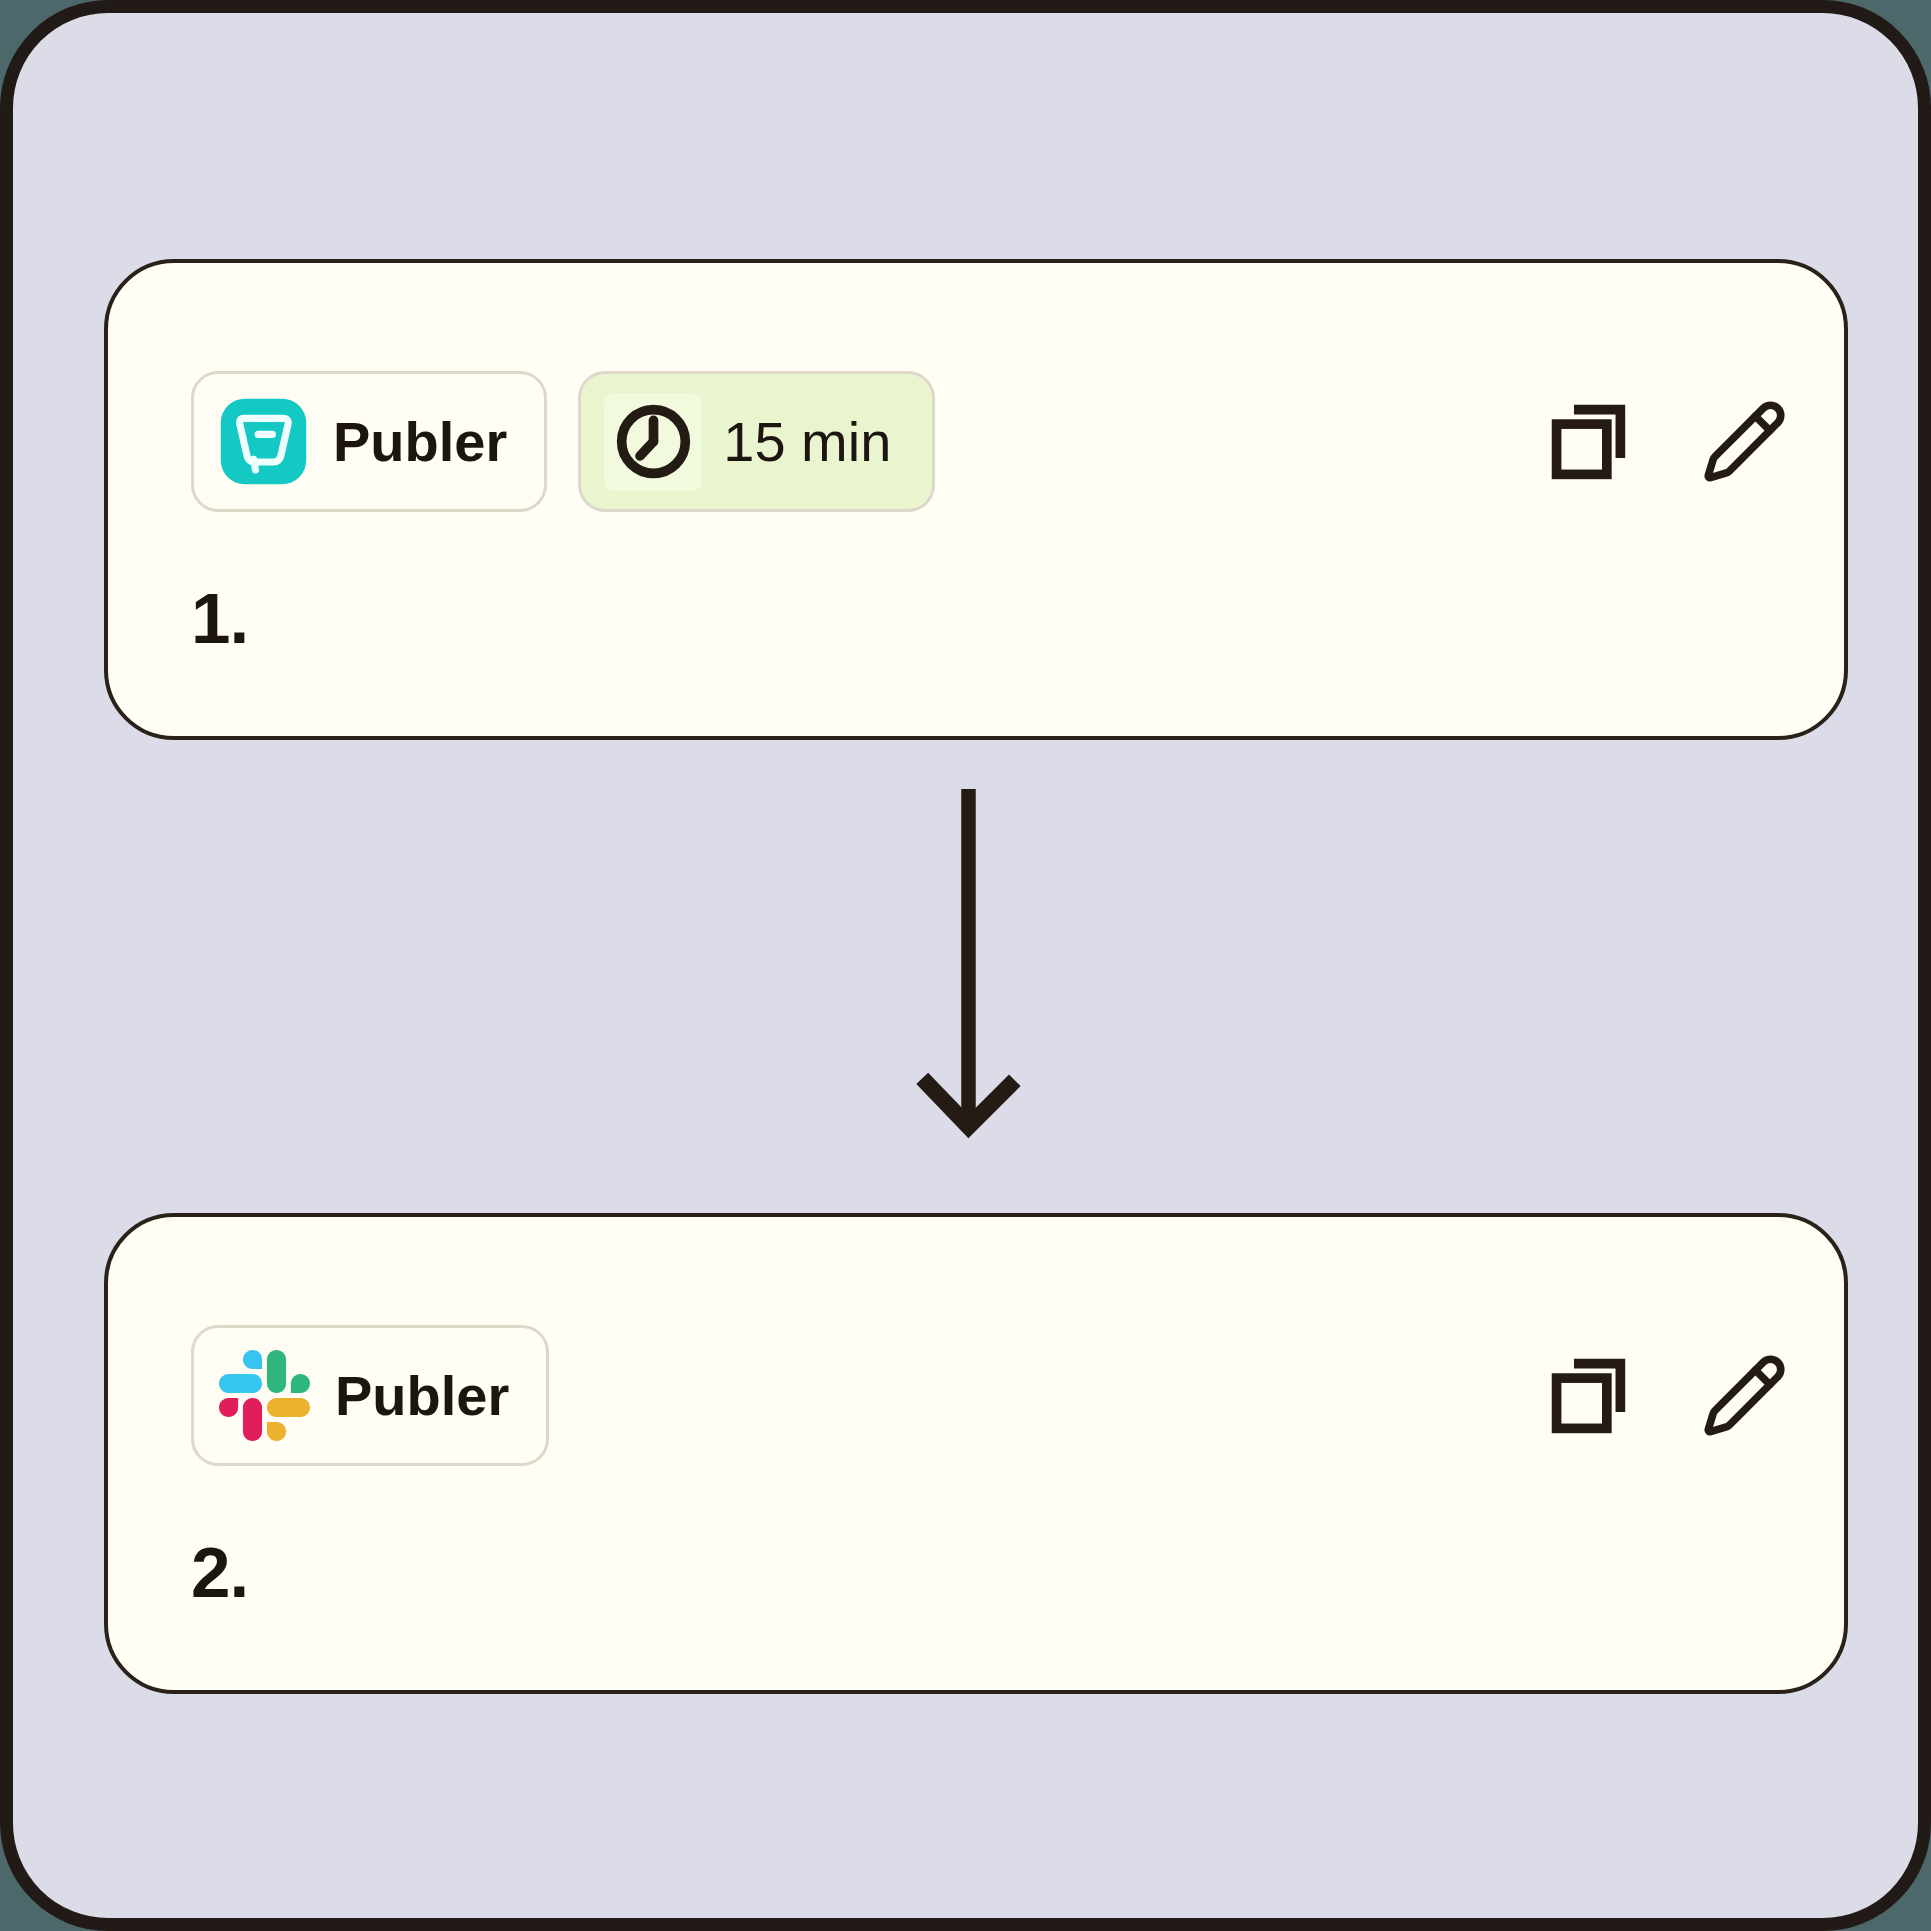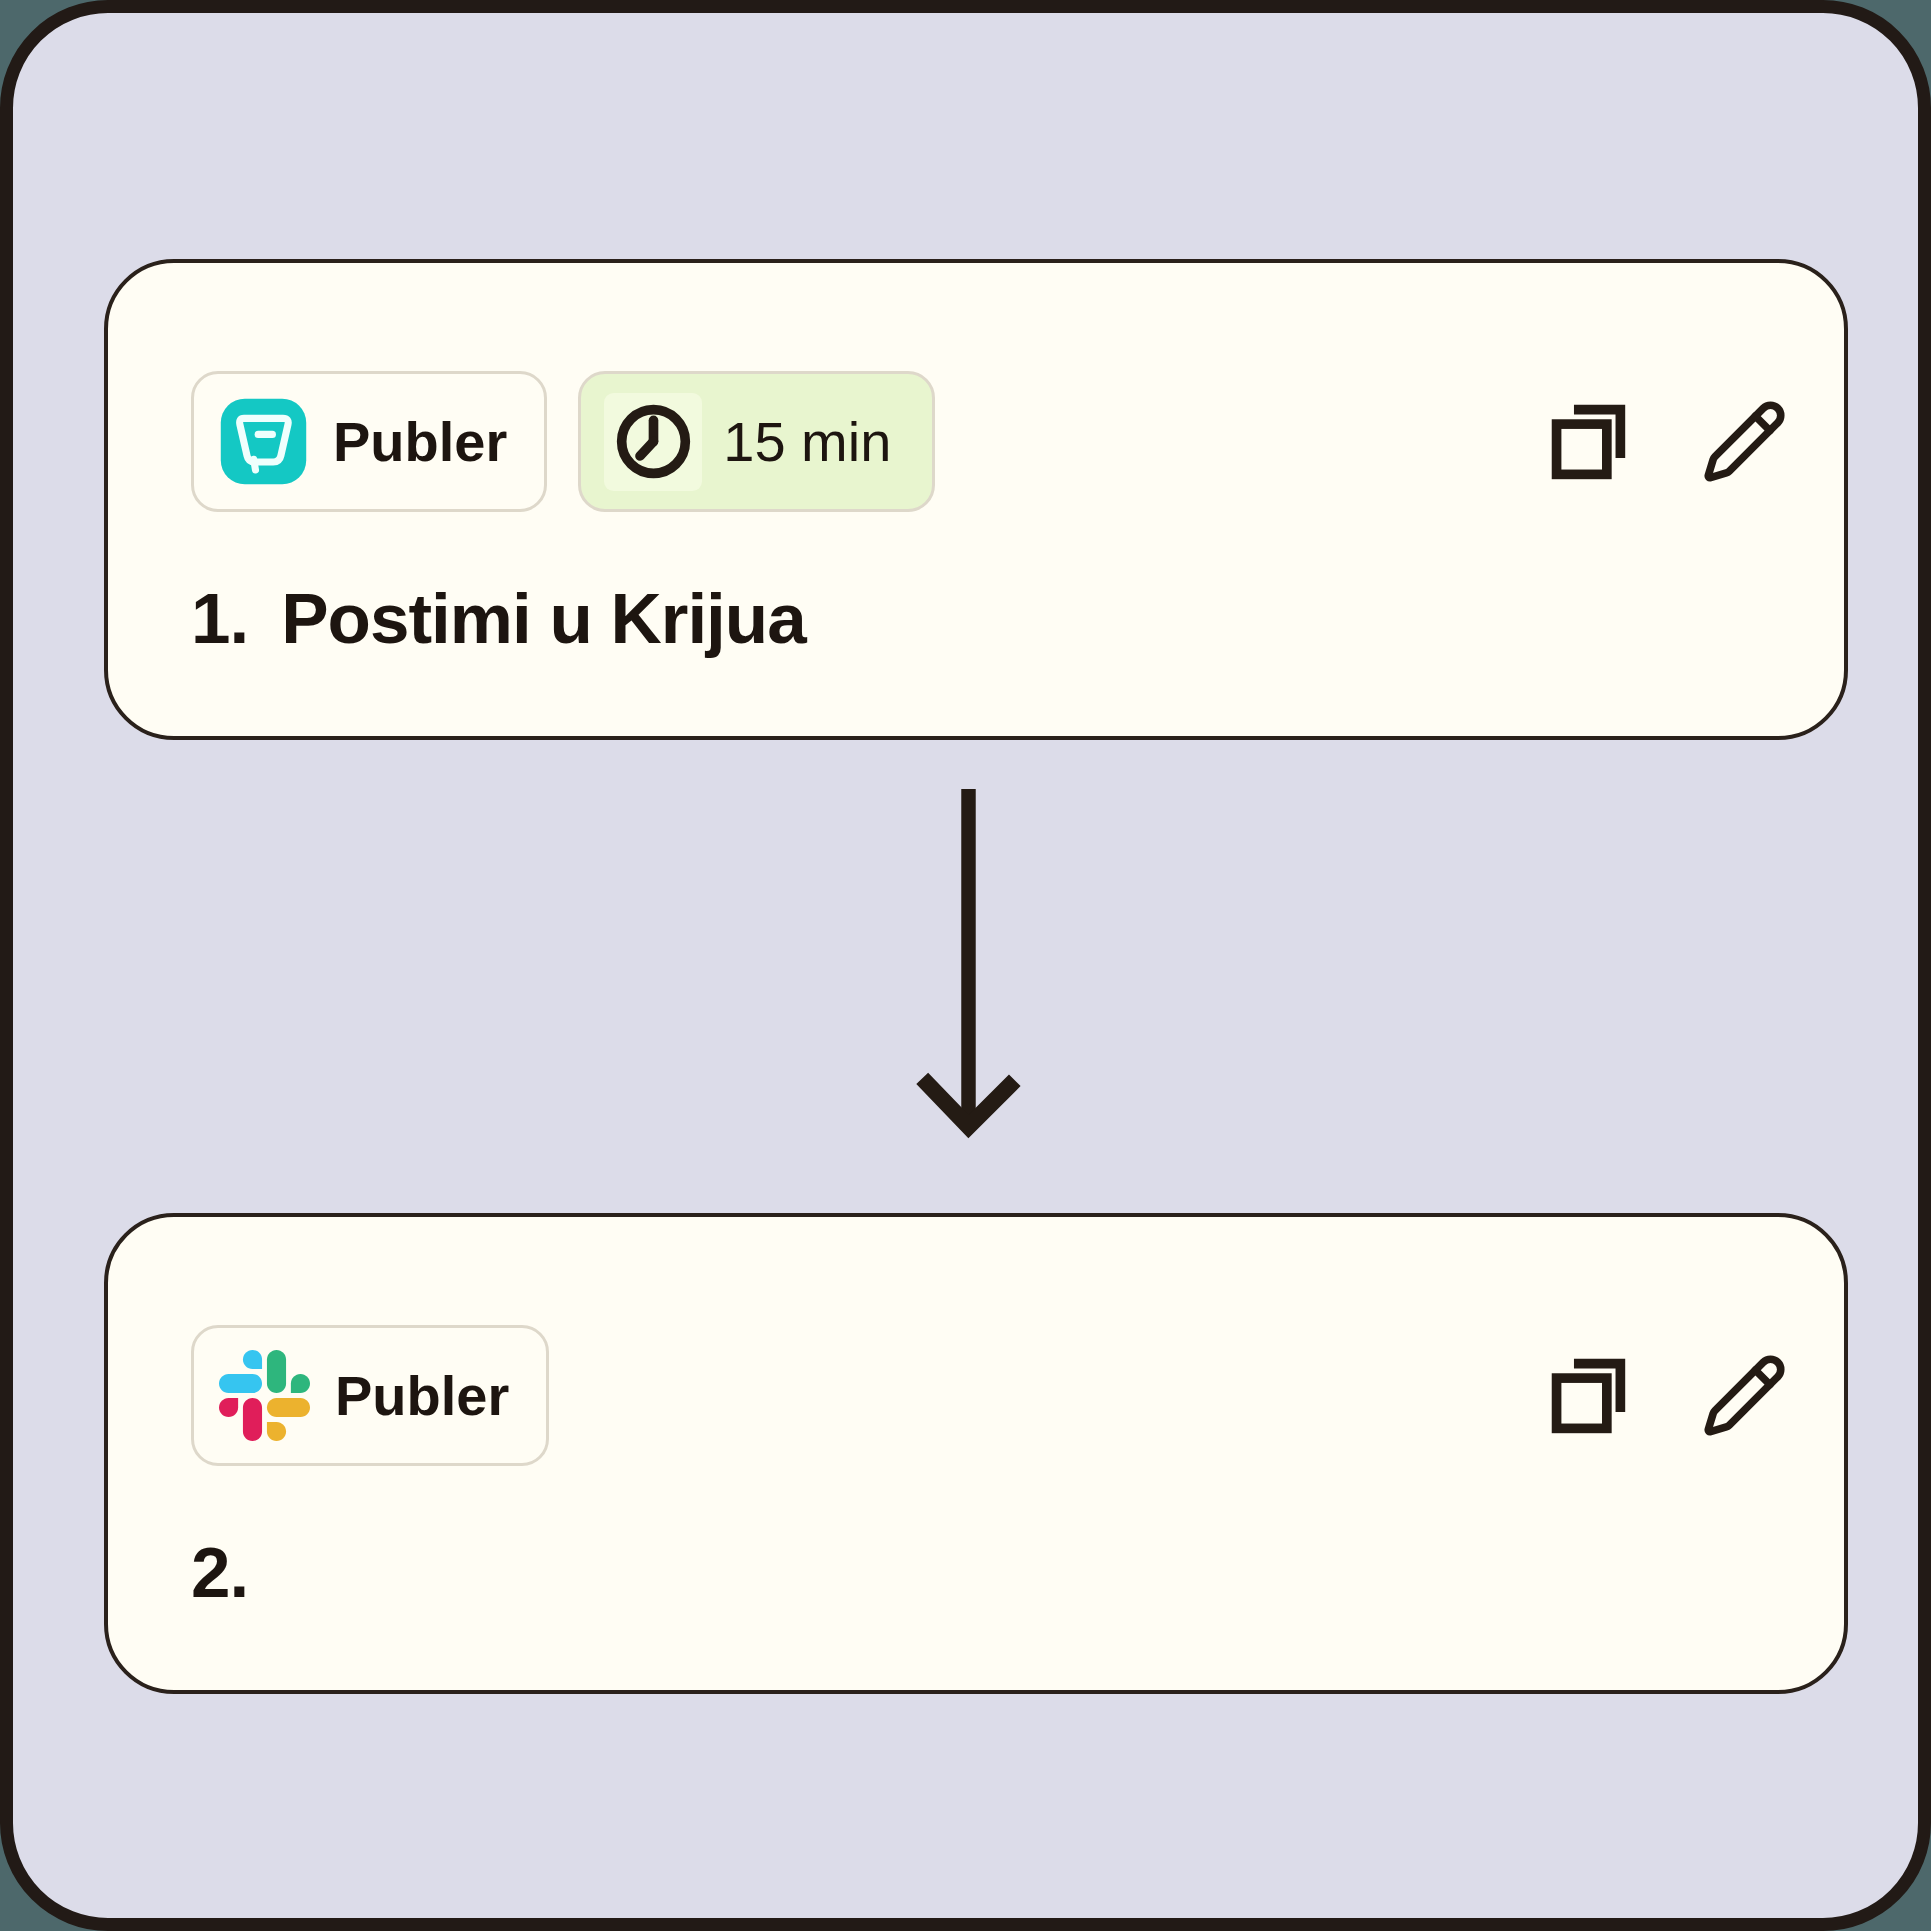--- a/index.html
+++ b/index.html
@@ -107,21 +107,20 @@
       <button class="icon-btn">
         <svg width="87" height="87" viewBox="0 0 24 24" fill="none" stroke="#241b14" stroke-width="2.1" stroke-linecap="round" stroke-linejoin="round">
           <path d="M21.174 6.812a1 1 0 0 0-3.986-3.987L3.842 16.174a2 2 0 0 0-.5.83l-1.321 4.352a.5.5 0 0 0 .623.622l4.353-1.32a2 2 0 0 0 .83-.497z"></path>
           <path d="m15 5 4 4"></path>
         </svg>
       </button>
     </div>
 
     <div class="card-title">
       <span class="step-number">1.</span>
-      <span class="step-title">Postimi u Krijua</span>
     </div>
   </div>
 
   <svg class="arrow-connector" width="135" height="369" viewBox="0 0 140 382">
     <line x1="70" y1="8" x2="70" y2="352" stroke="#241b14" stroke-width="15"></line>
     <polyline points="22,308 70,358 118,310" fill="none" stroke="#241b14" stroke-width="17"></polyline>
   </svg>
 
   <div class="card card-2">
     <div class="card-top">

